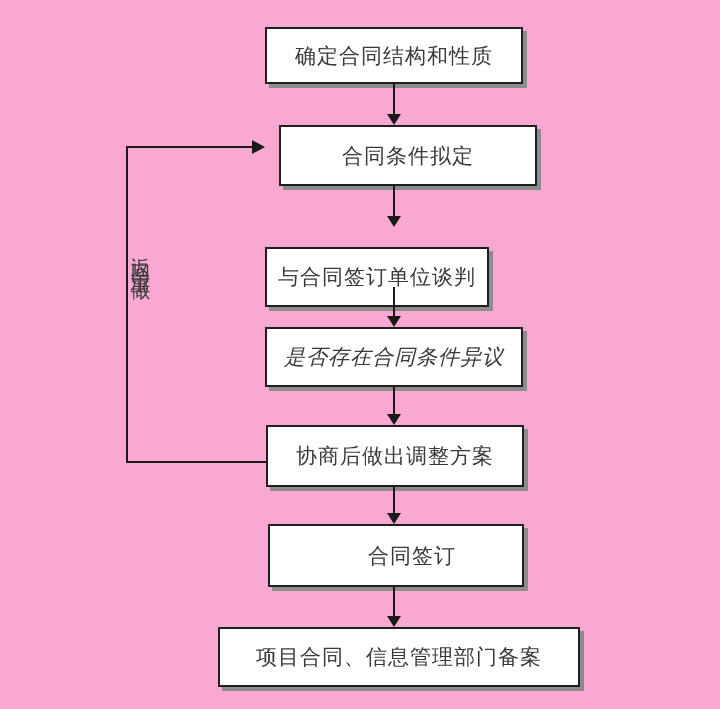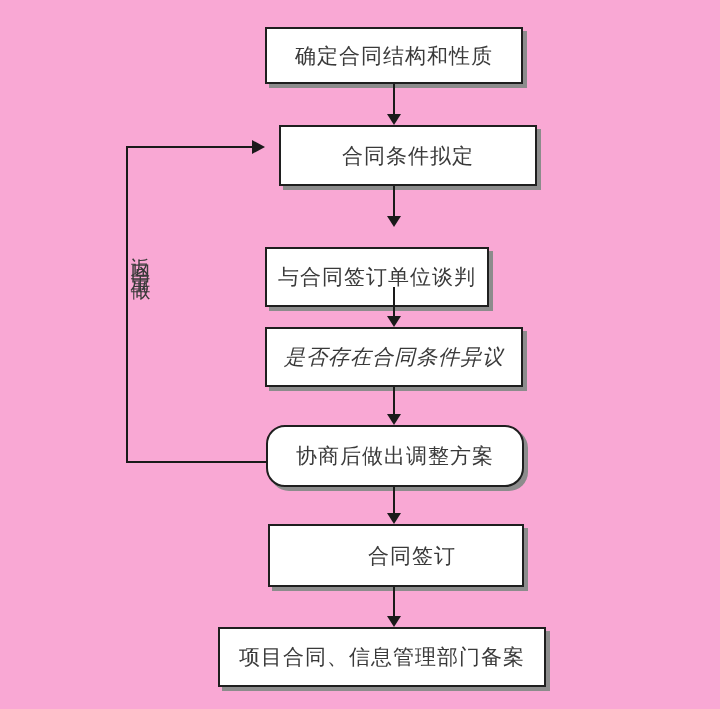--- a/index.html
+++ b/index.html
@@ -27,23 +27,23 @@
     justify-content: center;
     font-size: 21px;
     color: #3a3a3a;
     letter-spacing: 1px;
     text-align: center;
   }
   #n1 { left: 265px; top: 27px;  width: 258px; height: 57px; }
   #n2 { left: 279px; top: 125px; width: 258px; height: 61px; }
   #n3 { left: 265px; top: 227px; width: 224px; height: 60px; margin-top: 20px; }
   #n4 { left: 265px; top: 327px; width: 258px; height: 60px; font-style: italic; }
-  #n5 { left: 266px; top: 425px; width: 258px; height: 62px; border-radius: 19px; }
+  #n5 { left: 266px; top: 425px; width: 258px; height: 62px; }
   #n6 { left: 268px; top: 524px; width: 256px; height: 63px; padding-left: 32px; }
-  #n7 { left: 218px; top: 627px; width: 328px; height: 60px; }
+  #n7 { left: 218px; top: 627px; width: 362px; height: 60px; }
 
   
   .varrow {
     position: absolute;
     left: 387px;
     width: 14px;
   }
   .varrow .shaft {
     position: absolute;
     left: 6px;

